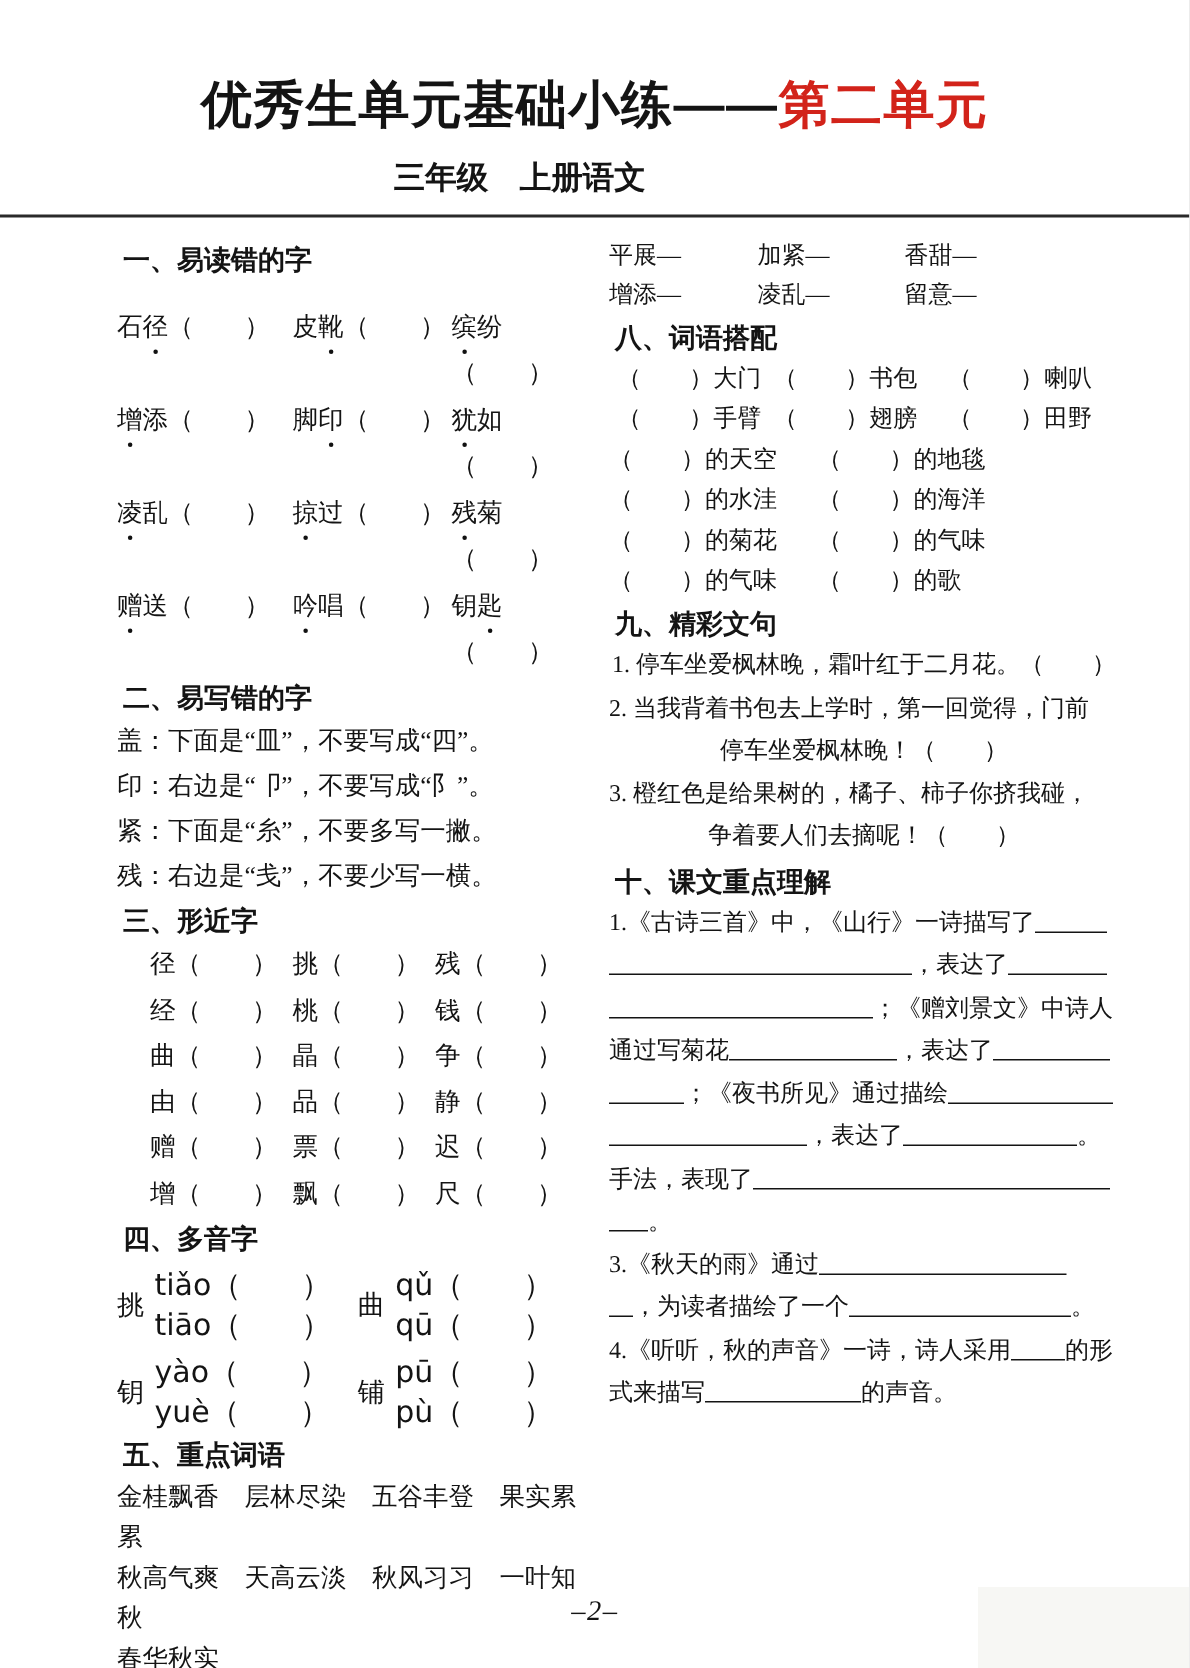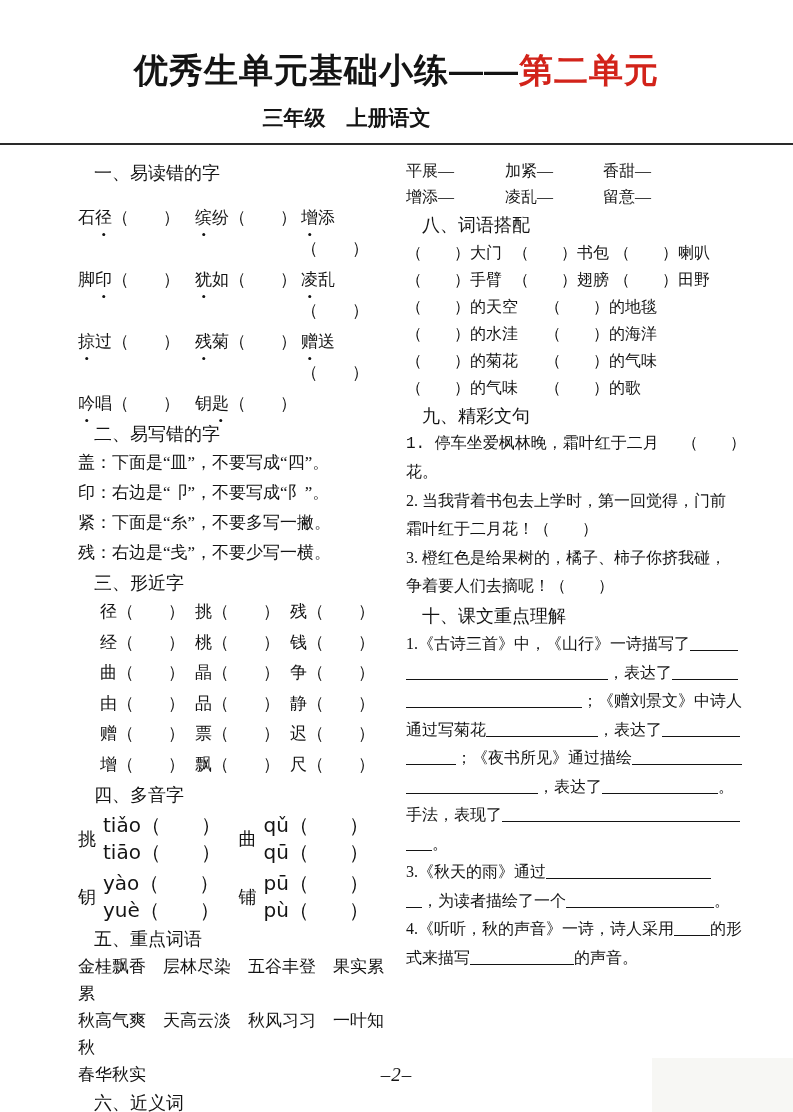--- a/index.html
+++ b/index.html
@@ -9,38 +9,38 @@
   .title{font-family:"Liberation Sans","DejaVu Sans",sans-serif;font-weight:bold;
          font-size:34px;letter-spacing:1px;line-height:44px;}
   .title .red{color:#d2231a;}
   .subtitle{margin-top:12px;font-size:21px;font-weight:bold;transform:translateX(-50px);
             font-family:"Liberation Serif","DejaVu Serif",serif;}
   .rule{position:absolute;top:143px;left:0;width:793px;border-top:2px solid #2a2a2a;}
   .col{position:absolute;top:158px;}
   .col-left{left:78px;width:321px;font-size:17px;}
   .col-right{left:406px;width:340px;font-size:16px;}
   h2{font-family:"Liberation Sans","DejaVu Sans",sans-serif;font-size:18px;line-height:26px;
-     font-weight:normal;margin:2px 0 1px 16px;}
+     font-weight:bold;margin:2px 0 1px 4px;}
   .g{display:grid;}
   .s1g{grid-template-columns:117px 106px 1fr;line-height:31px;margin-top:16px;}
   .s2l{line-height:30px;}
   .s3g{grid-template-columns:95px 95px 1fr;padding-left:22px;line-height:30.5px;}
   .s4g{grid-template-columns:1fr 1fr;row-gap:4px;margin:4px 0 2px 0;}
   .mgrp{display:flex;align-items:center;gap:7px;}
   .mchar{font-size:18px;}
   .pin{font-family:"DejaVu Sans","Liberation Sans",sans-serif;font-size:20px;line-height:27px;}
   .s5l{line-height:27px;}
   .syng{grid-template-columns:99px 98px 1fr;line-height:26px;}
-  .s8ag{grid-template-columns:107px 101px 1fr;line-height:27px;}
+  .s8ag{grid-template-columns:107px 101px 1fr;line-height:27px;text-align:center;}
   .s8bg{grid-template-columns:139px 1fr;line-height:27px;}
   .dt{position:relative;display:inline-block;}
   .dt::after{content:"";position:absolute;left:50%;transform:translateX(-50%);bottom:-3px;
              width:3.5px;height:3.5px;border-radius:50%;background:#111;}
   .ln{line-height:28.5px;white-space:nowrap;}
-  .fx{display:flex;justify-content:flex-start;line-height:28.5px;font-family:Liberation Mono, monospace;}
+  .fx{display:flex;justify-content:center;line-height:28.5px;}
   .bl{display:inline-block;border-bottom:1.6px solid #141414;height:16px;vertical-align:-2px;}
   .pgnum{position:absolute;left:0;bottom:26px;width:100%;text-align:center;font-size:19px;
          font-style:italic;letter-spacing:1px;}
   .artifact{position:absolute;right:0;bottom:0;width:141px;height:54px;background:#f7f7f4;}
 </style>
 </head>
 <body>
 
 <div class="page">
 
@@ -48,20 +48,21 @@
     <div class="title"><span>优秀生单元基础小练——</span><span class="red">第二单元</span></div>
     <div class="subtitle">三年级　上册语文</div>
   </div>
   <div class="rule"></div>
 
   <div class="col col-left">
 
     <h2>一、易读错的字</h2>
     <div class="g s1g">
       <div><span>石</span><span class="dt">径</span><span>（　　）</span></div>
+      <div><span>皮</span><span class="dt">靴</span><span>（　　）</span></div>
       <div><span class="dt">缤</span><span>纷</span><span>（　　）</span></div>
       <div><span class="dt">增</span><span>添</span><span>（　　）</span></div>
       <div><span>脚</span><span class="dt">印</span><span>（　　）</span></div>
       <div><span class="dt">犹</span><span>如</span><span>（　　）</span></div>
       <div><span class="dt">凌</span><span>乱</span><span>（　　）</span></div>
       <div><span class="dt">掠</span><span>过</span><span>（　　）</span></div>
       <div><span class="dt">残</span><span>菊</span><span>（　　）</span></div>
       <div><span class="dt">赠</span><span>送</span><span>（　　）</span></div>
       <div><span class="dt">吟</span><span>唱</span><span>（　　）</span></div>
       <div><span>钥</span><span class="dt">匙</span><span>（　　）</span></div>
@@ -167,21 +168,21 @@
       <div><span>（　　）</span><span>的歌</span></div>
     </div>
 
     <h2>九、精彩文句</h2>
     <div class="fx">
         <span>1. 停车坐爱枫林晚，霜叶红于二月花。</span>
         <span>（　　）</span>
       </div>
     <div class="ln">2. 当我背着书包去上学时，第一回觉得，门前</div>
     <div class="fx">
-        <span>霜叶红于二月花！</span>
+        <span>停车坐爱枫林晚！</span>
         <span>（　　）</span>
       </div>
     <div class="ln">3. 橙红色是给果树的，橘子、柿子你挤我碰，</div>
     <div class="fx">
         <span>争着要人们去摘呢！</span>
         <span>（　　）</span>
       </div>
 
     <h2>十、课文重点理解</h2>
     <div class="ln"><span>1.《古诗三首》中，《山行》一诗描写了</span><span class="bl" style="width:48px"></span></div>

